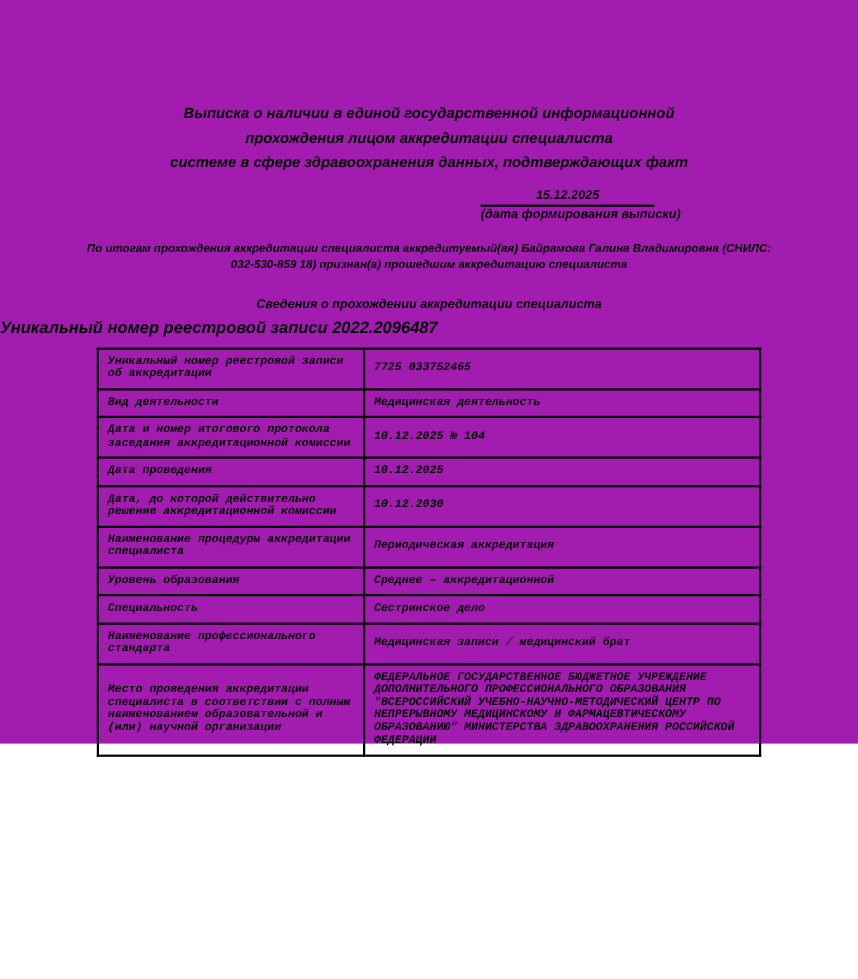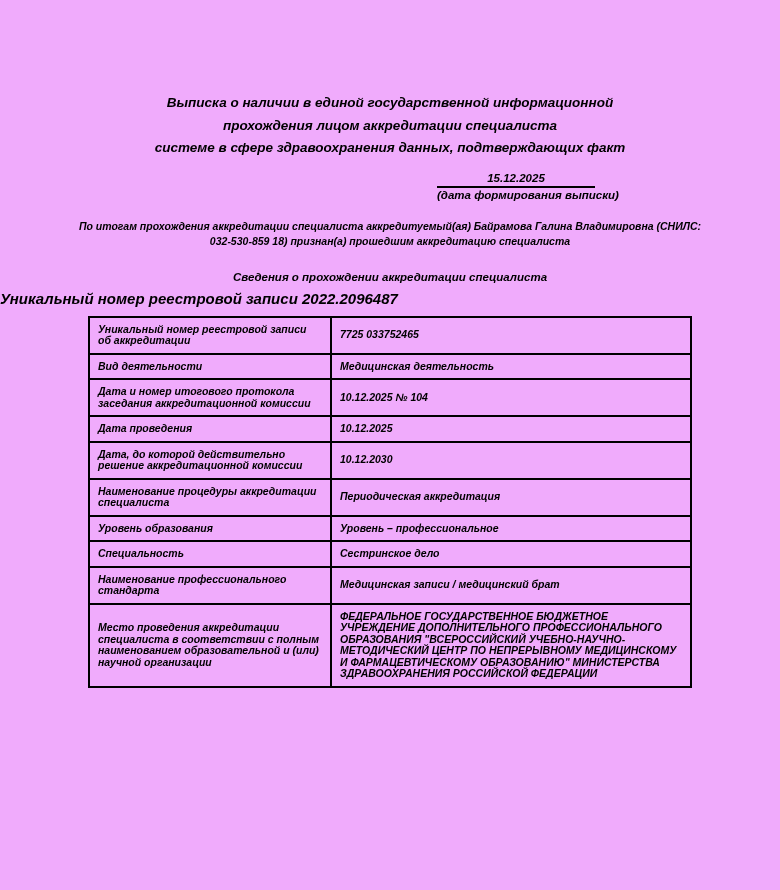--- a/index.html
+++ b/index.html
@@ -10,22 +10,22 @@
   body {
     height: 890px;
     font-family: "Liberation Sans", "DejaVu Sans", sans-serif;
     font-weight: bold;
     font-style: italic;
     color: #000000;
     overflow: hidden;
   }
   .page {
     width: 780px;
-    height: 890px;
-    background: #f0abfc;
+    height: 676px;
+    background: #a21caf;
     position: relative;
   }
   .doc-title {
     padding-top: 92px;
     text-align: center;
     font-size: 13.5px;
     line-height: 22.5px;
   }
   .date-block {
     margin: 12px 0 12px 437px;
@@ -56,20 +56,21 @@
   .registry-heading {
     margin-top: 7px;
     text-align: left;
     font-size: 15px;
   }
   table.acc-table {
     margin: 9px 0 0 88px;
     width: 602px;
     border-collapse: collapse;
     table-layout: fixed;
+    font-family: Liberation Mono, monospace;
   }
   table.acc-table td {
     border: 2px solid #000;
     font-size: 10.5px;
     line-height: 11.5px;
     padding: 6px 8px;
     vertical-align: middle;
     word-wrap: break-word;
   }
   td.cell-label { width: 242px; }
@@ -121,21 +122,21 @@
       <tr>
         <td class="cell-label">Дата, до которой действительно решение аккредитационной комиссии</td>
         <td class="cell-value">10.12.2030</td>
       </tr>
       <tr>
         <td class="cell-label">Наименование процедуры аккредитации специалиста</td>
         <td class="cell-value">Периодическая аккредитация</td>
       </tr>
       <tr>
         <td class="cell-label">Уровень образования</td>
-        <td class="cell-value">Уровень – профессиональное</td>
+        <td class="cell-value">Среднее – аккредитационной</td>
       </tr>
       <tr>
         <td class="cell-label">Специальность</td>
         <td class="cell-value">Сестринское дело</td>
       </tr>
       <tr>
         <td class="cell-label">Наименование профессионального стандарта</td>
         <td class="cell-value">Медицинская записи / медицинский брат</td>
       </tr>
       <tr>

